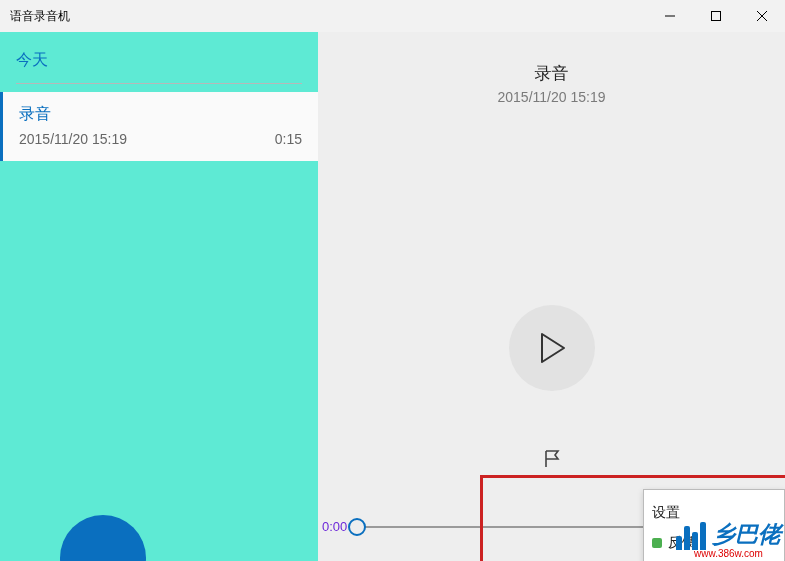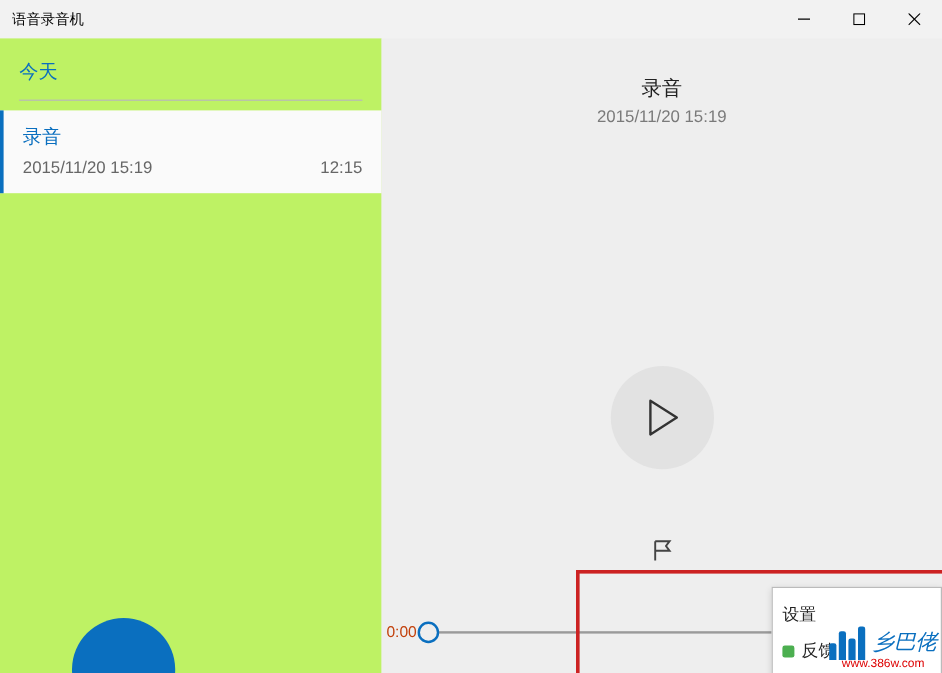--- a/index.html
+++ b/index.html
@@ -4,53 +4,53 @@
 <style>
   * { margin: 0; padding: 0; box-sizing: border-box; }
   html, body { width: 785px; height: 561px; font-family: "Segoe UI", "Microsoft YaHei", sans-serif; overflow: hidden; background: #f2f2f2; }
   .window { width: 785px; height: 561px; display: flex; flex-direction: column; background: #f2f2f2; }
   .titlebar { height: 32px; display: flex; align-items: center; background: #f2f2f2; justify-content: center; }
   .title-label { font-size: 12px; color: #000; padding-left: 10px; flex: 0 0 auto; }
   .title-spacer { flex: 1; }
   .caption-btn { width: 46px; height: 32px; display: flex; align-items: center; justify-content: center; }
   .caption-btn svg { display: block; }
   .content { flex: 1; display: flex; min-height: 0; }
-  .sidebar { width: 318px; background: #bef264; display: flex; flex-direction: column; }
+  .sidebar { width: 318px; background: #5eead4; display: flex; flex-direction: column; }
   .group-header { padding: 18px 16px 6px 16px; }
   .group-header-text { font-size: 16px; color: #0a6fbf; }
   .group-rule { height: 1px; background: #b8b8b8; margin: 6px 16px 0 16px; }
   .rec-item { background: #fafafa; padding: 12px 16px 14px 16px; border-left: 3px solid #0a6fbf; margin-top: 8px; }
   .rec-title { font-size: 16px; color: #0a6fbf; }
   .rec-meta { display: flex; justify-content: space-between; margin-top: 6px; font-size: 14px; color: #666; }
   .sidebar-fill { flex: 1; }
   .record-btn-wrap { display: flex; justify-content: flex-start; padding: 0 0 0 60px; }
   .record-btn { width: 86px; height: 86px; border-radius: 50%; background: #0a6fbf; margin-bottom: -40px; }
   .main { flex: 1; display: flex; flex-direction: column; background: #eeeeee; position: relative; }
   .main-header { text-align: center; padding-top: 30px; }
   .main-title { font-size: 17px; color: #222; }
   .main-sub { font-size: 14px; color: #7a7a7a; margin-top: 4px; }
   .play-wrap { display: flex; justify-content: center; margin-top: 200px; }
   .play-btn { width: 86px; height: 86px; border-radius: 50%; background: #e2e2e2; display: flex; align-items: center; justify-content: center; }
   .flag-wrap { display: flex; justify-content: center; margin-top: 58px; }
   .flag-icon svg { display: block; }
   .timeline { display: flex; align-items: center; margin-top: 50px; padding: 0 10px 0 4px; }
-  .time-label { font-size: 13px; color: #c2410c; margin-right: 10px; }
+  .time-label { font-size: 13px; color: #6d28d9; margin-right: 10px; }
   .track { flex: 1; height: 2px; background: #9a9a9a; position: relative; }
   .thumb { position: absolute; left: 0; top: 50%; width: 18px; height: 18px; border: 2px solid #0a6fbf; background: #eeeeee; border-radius: 50%; transform: translate(-50%, -50%); }
   .red-box-h { position: absolute; left: 162px; right: 0; top: 443px; height: 3px; background: #cc2222; }
   .red-box-v { position: absolute; left: 162px; top: 443px; bottom: 0; width: 3px; background: #cc2222; }
   .popup { position: absolute; right: 0; top: 457px; width: 142px; background: #fff; border: 1px solid #bbb; box-shadow: 0 2px 6px rgba(0,0,0,0.15); padding: 8px 0; z-index: 5; }
   .popup-item { padding: 6px 8px; font-size: 14px; color: #222; }
   .popup-item.partial { display: flex; align-items: center; gap: 6px; }
   .green-dot { width: 10px; height: 10px; background: #4caf50; border-radius: 2px; }
   .watermark { position: absolute; right: 4px; bottom: 2px; z-index: 10; display: flex; flex-direction: column; align-items: center; }
   .wm-icon-row { display: flex; align-items: center; gap: 2px; }
   .wm-bars { display: flex; align-items: flex-end; gap: 2px; height: 30px; }
   .wm-bars div { width: 6px; background: #0a6fbf; border-radius: 2px 2px 0 0; }
-  .wm-text { font-size: 18px; font-weight: normal; font-style: italic; color: #0a6fbf; margin-left: 4px; text-align: right; }
+  .wm-text { font-size: 23px; font-weight: bold; font-style: italic; color: #0a6fbf; margin-left: 4px; text-align: right; }
   .wm-url { font-size: 10px; color: #d00; margin-top: -2px; }
 </style>
 </head>
 <body>
 
 <div class="window">
 
   <div class="titlebar">
     <div class="title-label">语音录音机</div>
     <div class="title-spacer"></div>
@@ -77,21 +77,21 @@
     <div class="sidebar">
       <div class="group-header">
         <div class="group-header-text">今天</div>
       </div>
       <div class="group-rule"></div>
 
       <div class="rec-item">
         <div class="rec-title">录音</div>
         <div class="rec-meta">
           <span>2015/11/20 15:19</span>
-          <span>12:15</span>
+          <span>0:15</span>
         </div>
       </div>
 
       <div class="sidebar-fill"></div>
       <div class="record-btn-wrap">
         <div class="record-btn"></div>
       </div>
     </div>
 
     <div class="main">

